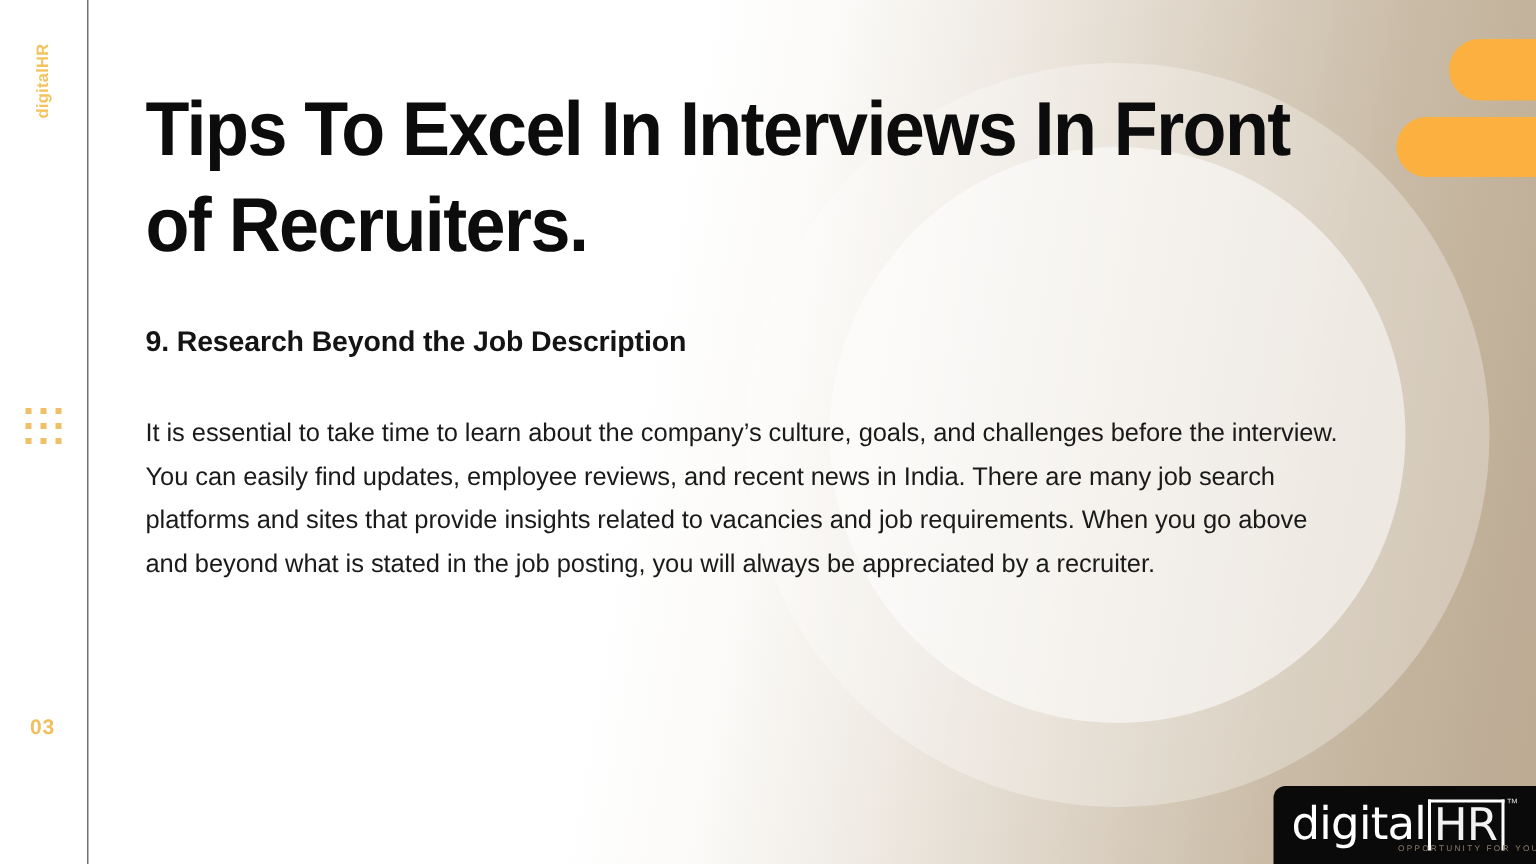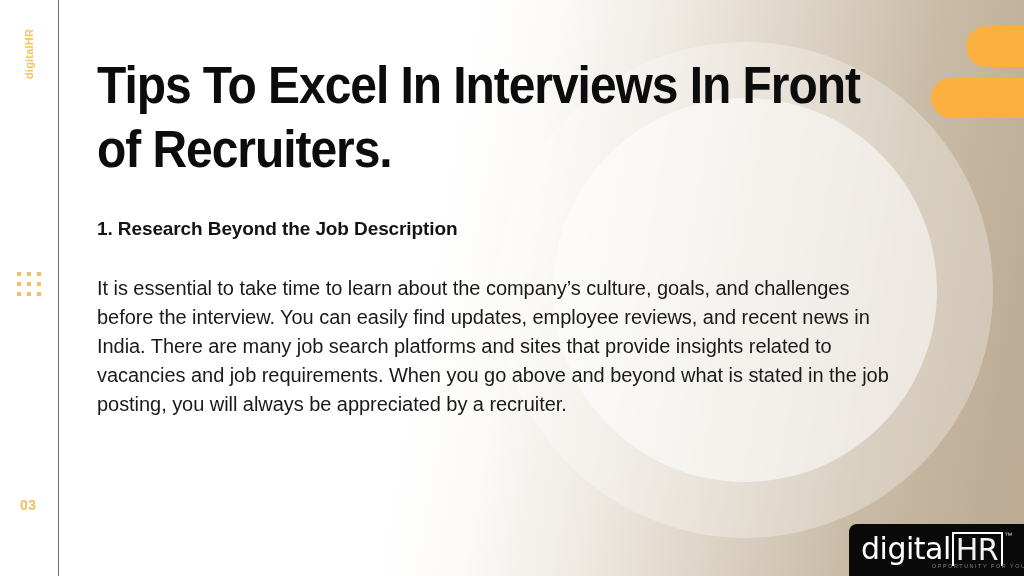--- a/index.html
+++ b/index.html
@@ -112,21 +112,21 @@
   .rail-dots i {
     display: block;
     width: 4px;
     height: 4px;
     background: #f0c068;
   }
 
   .rail-page {
     position: absolute;
     left: 20px;
-    top: 497px;
+    top: 476px;
     color: #f0bf5e;
     font-size: 14px;
     font-weight: bold;
     letter-spacing: 0.5px;
   }
 
   
   .content {
     position: absolute;
     left: 97px;
@@ -163,21 +163,21 @@
     letter-spacing: -0.1px;
     color: #141414;
   }
 
   .body-copy {
     position: absolute;
     top: 274px;
     left: 0;
     width: 795px;
     margin: 0;
-    font-size: 20px;
+    font-size: 17px;
     line-height: 29px;
     font-weight: 400;
     color: #1a1a1a;
     letter-spacing: -0.05px;
   }
 
   
   .logo {
     position: absolute;
     left: 849px;
@@ -261,21 +261,21 @@
     <i></i>
     <i></i>
     <i></i>
   </div>
 
   <div class="rail-page">03</div>
 
   <div class="content">
     <h1 class="slide-title">Tips To Excel In Interviews In Front of Recruiters.</h1>
 
-    <h2 class="section-heading">1. Research Beyond the Job Description</h2>
+    <h2 class="section-heading">9. Research Beyond the Job Description</h2>
 
     <p class="body-copy">It is essential to take time to learn about the company’s culture, goals, and challenges before the interview. You can easily find updates, employee reviews, and recent news in India. There are many job search platforms and sites that provide insights related to vacancies and job requirements. When you go above and beyond what is stated in the job posting, you will always be appreciated by a recruiter.</p>
   </div>
 
   <div class="logo">
     <div class="logo-wordmark">
       <span class="logo-digital">digital</span><span class="logo-hr-box"><span class="logo-hr">HR</span></span><span class="logo-tm">™</span>
     </div>
     <div class="logo-tagline">OPPORTUNITY FOR YOU</div>
   </div>

